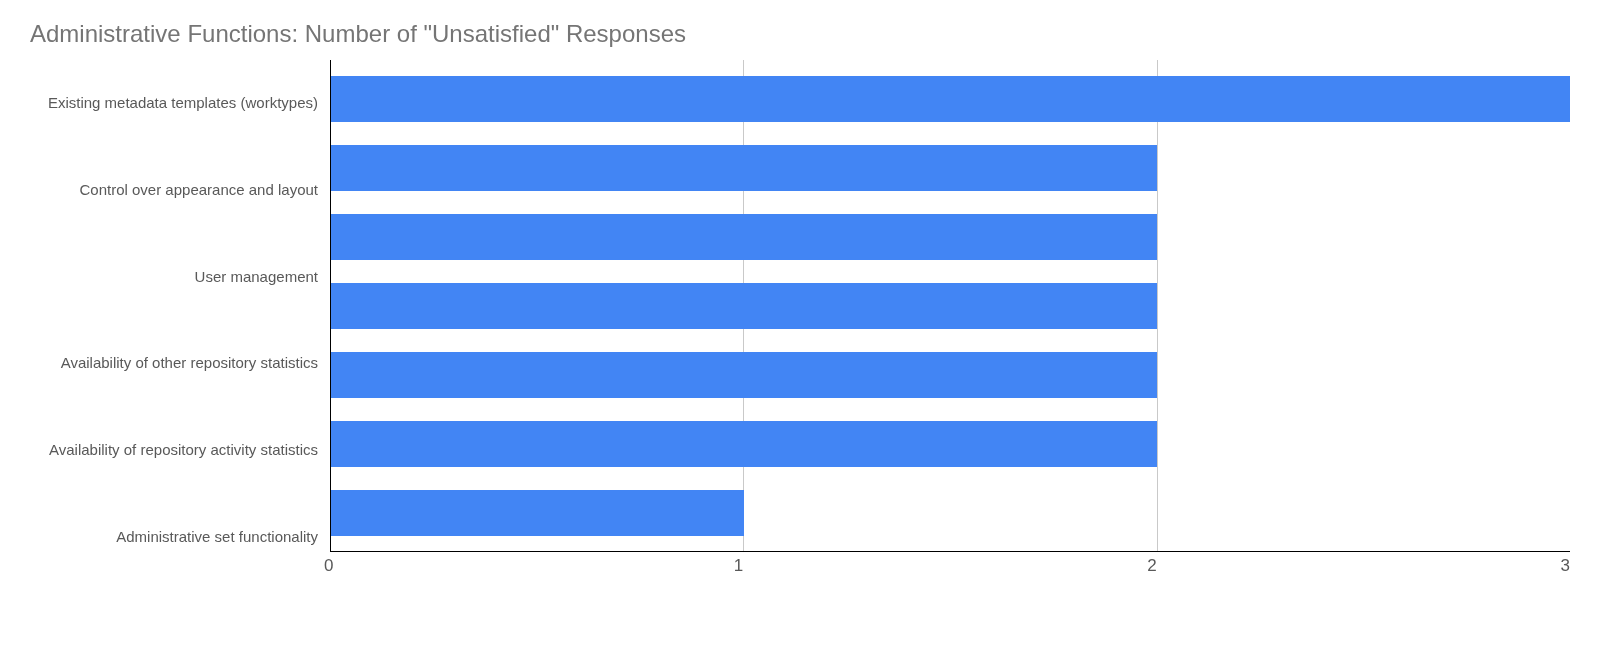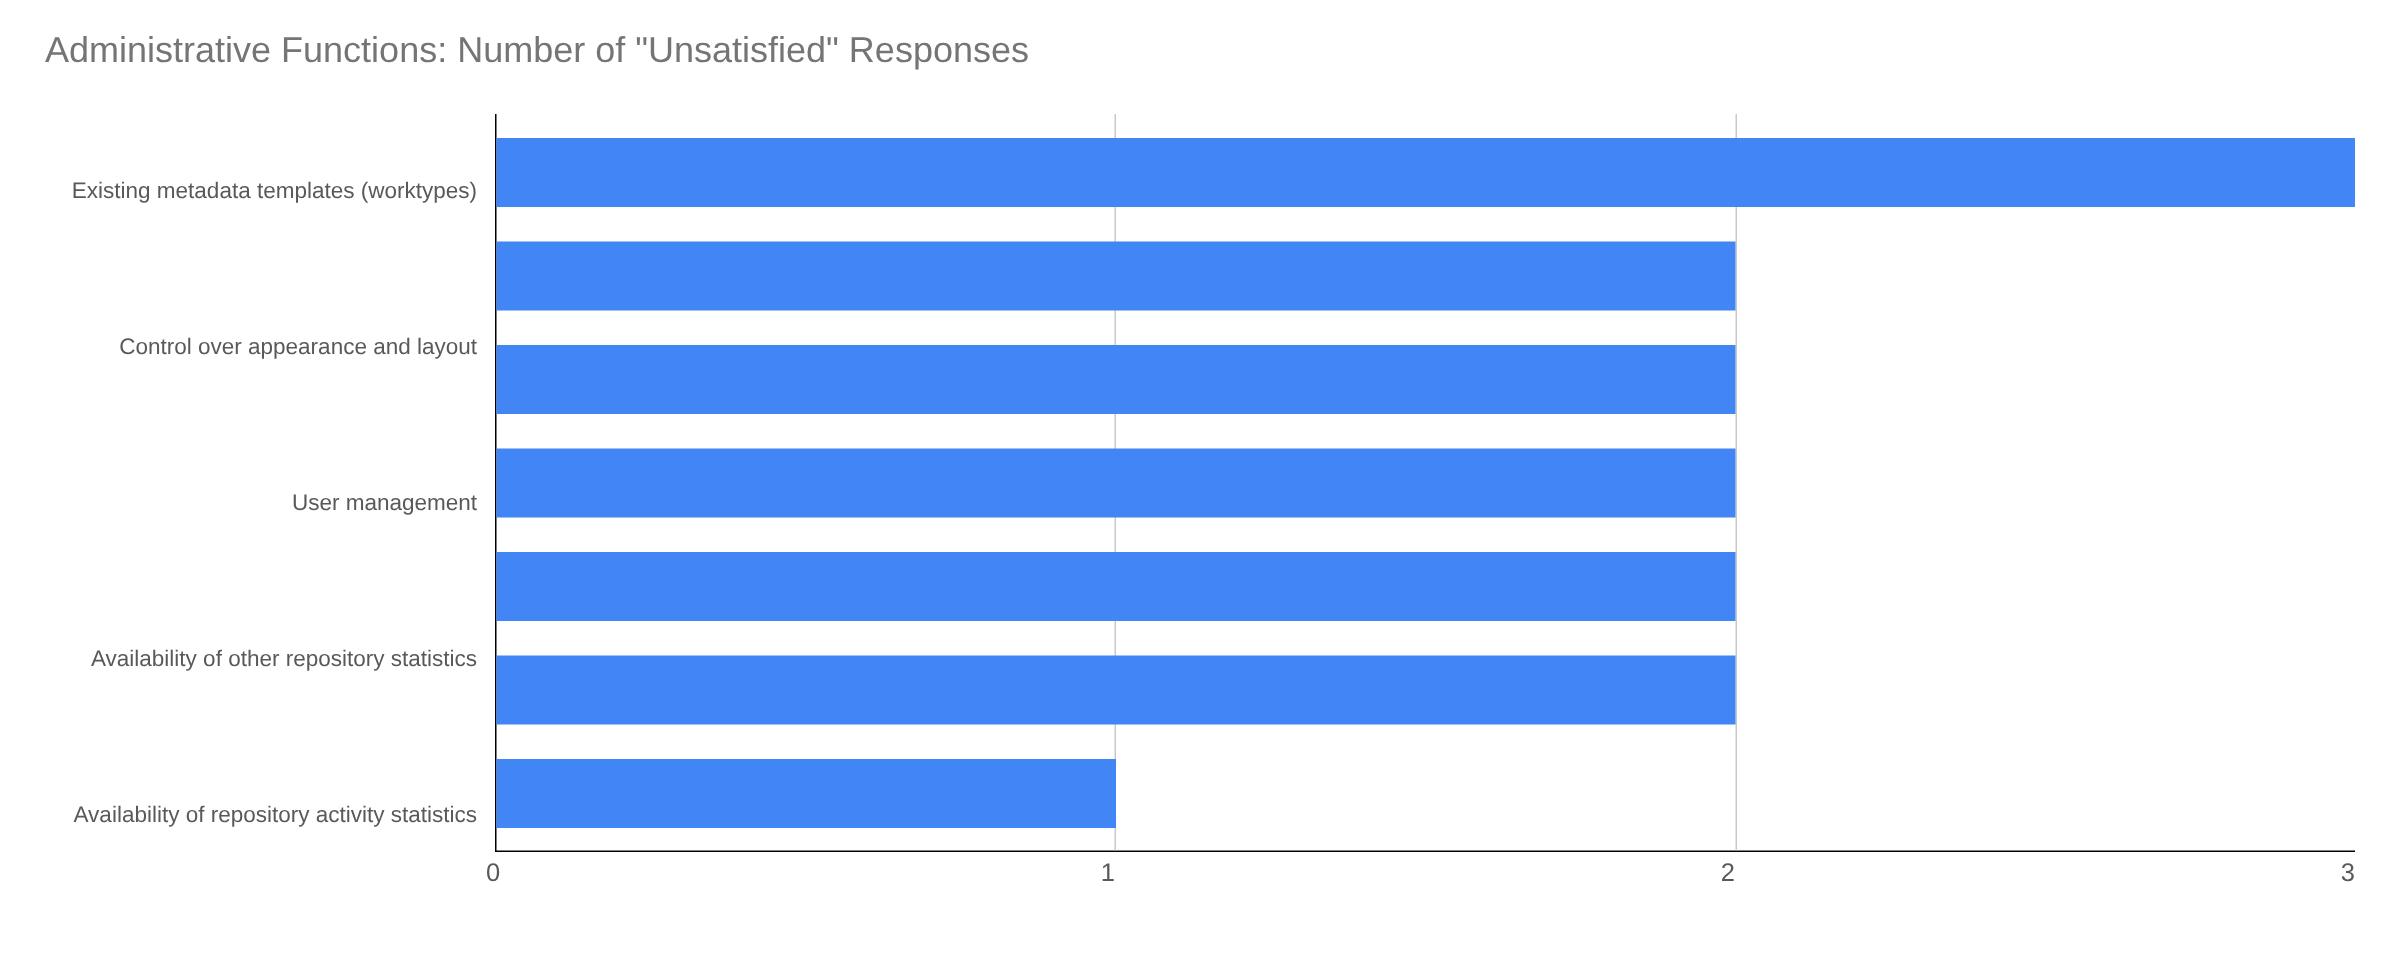--- a/index.html
+++ b/index.html
@@ -11,21 +11,21 @@
     color: #000;
   }
   .chart {
     width: 1540px;
     height: 606px;
     position: relative;
   }
   .chart-title {
     font-size: 24px;
     color: #757575;
-    margin: 0 0 28px 0;
+    margin: 0 0 12px 0;
     font-weight: 400;
   }
   .plot-wrap {
     display: flex;
     height: 520px;
   }
   .y-axis {
     width: 300px;
     flex: 0 0 300px;
     display: flex;
@@ -105,20 +105,21 @@
 <div class="chart">
   <h1 class="chart-title">Administrative Functions: Number of "Unsatisfied" Responses</h1>
 
   <div class="plot-wrap">
     <div class="y-axis">
       <div class="y-label">Existing metadata templates (worktypes)</div>
       <div class="y-label">Control over appearance and layout</div>
       <div class="y-label">User management</div>
       <div class="y-label">Availability of other repository statistics</div>
       <div class="y-label">Availability of repository activity statistics</div>
+      <div class="y-label">Administrative set functionality</div>
     </div>
 
     <div class="plot-area">
       <div class="gridlines">
         <div class="gridline"></div>
         <div class="gridline"></div>
         <div class="gridline" style="border-right:none"></div>
       </div>
       <div class="bars">
         <div class="bar-row">

